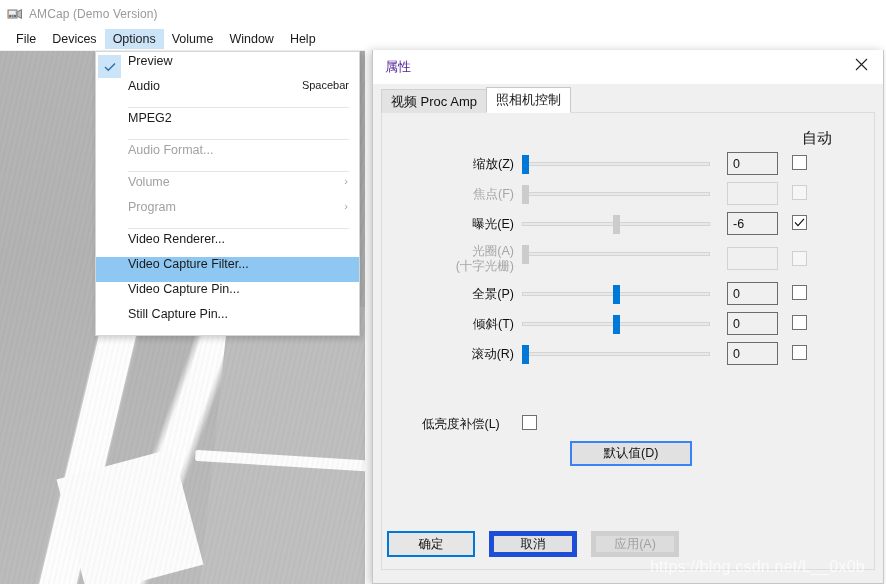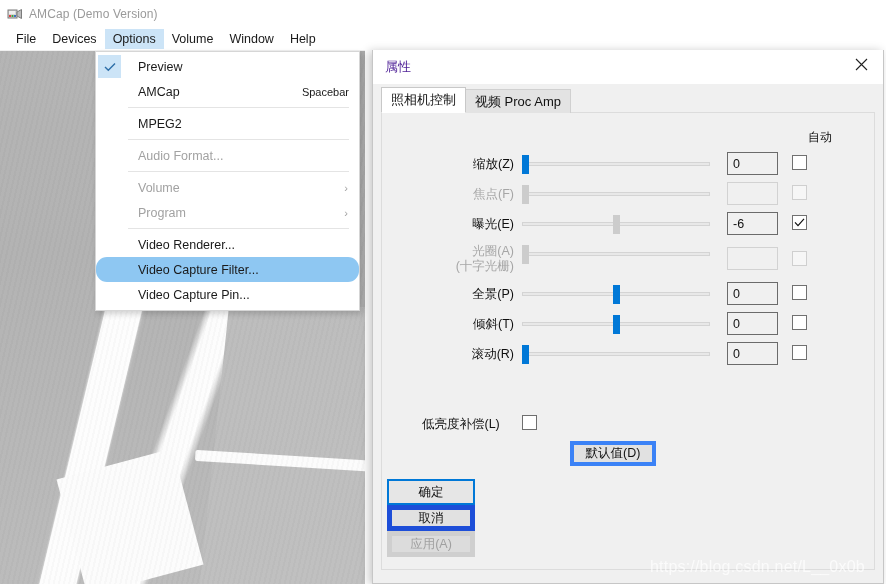--- a/index.html
+++ b/index.html
@@ -98,34 +98,34 @@
   .dropdown {
     position: absolute; left: 95px; top: 51px; width: 265px;
     background: #ffffff;
     border: 1px solid #d6d6d6;
     box-shadow: 2px 3px 6px rgba(0,0,0,0.17);
     padding: 2px 0 3px 0;
     box-sizing: border-box;
     z-index: 40;
   }
   .mi {
-    position: relative; height: 25px; display: flex; align-items: center;
-    font-size: 12.5px; color: #1a1a1a; cursor: default; padding-left: 10px;
+    position: relative; height: 25px; display: flex; align-items: flex-start;
+    font-size: 12.5px; color: #1a1a1a; cursor: default;
   }
   .mi .mi-check {
     position:absolute; left: 2px; top: 1px; width: 23px; height: 23px;
     display:flex; align-items:center; justify-content:center;
   }
   .mi.checked .mi-check { background: #cce4f7; }
   .mi .mi-check svg { display:block; }
   .mi-label { margin-left: 32px; }
   .mi-accel { position: absolute; right: 10px; font-size: 11px; color:#1a1a1a; }
   .mi-arrow { position: absolute; right: 11px; font-size: 11px; color:#9b9b9b; }
   .mi.disabled .mi-label, .mi.disabled .mi-arrow { color: #a2a2a2; }
-  .mi.highlight { background: #8ec7f2; border-radius: 11px; }
+  .mi.highlight { background: #8ec7f2; }
   .mi-sep { height: 1px; background: #e4e4e4; margin: 3px 10px 3px 32px; }
 
   
   .dlg {
     position: absolute; left: 372px; top: 50px; width: 512px; height: 534px;
     background: #f0f0f0;
     border: 1px solid #c6c6c6;
     border-top: none;
     box-sizing: border-box;
     box-shadow: -3px 1px 9px rgba(0,0,0,0.22);
@@ -167,21 +167,21 @@
 
   .tab-panel {
     position: absolute; left: 8px; top: 62px; width: 494px; height: 458px;
     background: #f0f0f0;
     border: 1px solid #dcdcdc;
     box-sizing: border-box;
   }
 
   .auto-hdr {
     position: absolute; right: 42px; top: 16px;
-    font-size: 12px; color: #111;
+    font-size: 15px; color: #111;
   }
 
   .rows { position: absolute; left: 0; top: 36px; width: 100%; }
   .row {
     position: relative; height: 30px; display: flex; align-items: center;
   }
   .row.tall { height: 40px; }
   .row-label {
     position: absolute; left: 0; width: 132px; text-align: right;
     font-size: 12.5px; color: #0f0f0f; line-height: 15px;
@@ -223,32 +223,31 @@
     position: absolute; left: 0; top: 300px; width: 100%; height: 24px;
   }
   .lowlight-label {
     position: absolute; left: 40px; top: 3px; font-size: 12.5px; color: #0f0f0f;
   }
   .lowlight-chk {
     position: absolute; left: 140px; top: 2px; width: 15px; height: 15px;
     background: #fff; border: 1px solid #6e6e6e; box-sizing: border-box;
   }
   .defaults-btn {
-    position: absolute; left: 188px; top: 328px; width: 86px; height: 25px;
-    background: #e1e1e1; border: 4px solid #3b82f6; box-sizing: border-box;
+    position: absolute; left: 188px; top: 328px; width: 122px; height: 25px;
+    background: #e1e1e1; border: 2px solid #3b82f6; box-sizing: border-box;
     font-size: 12.5px; color: #111;
     display: flex; align-items: center; justify-content: center;
     cursor: default;
   }
 
   .dlg-buttons {
     position: absolute; left: 0; bottom: 26px; width: 100%;
-    display: flex; justify-content: space-between; padding-right: 10px;
-    box-sizing: border-box;
-    flex-direction: column;
+    display: flex; justify-content: flex-start; padding-right: 10px;
+    box-sizing: border-box;
   }
   .btn {
     width: 88px; height: 26px; margin-left: 14px;
     background: #e1e1e1; border: 5px solid #1d4ed8; box-sizing: border-box;
     font-size: 12.5px; color: #111;
     display: flex; align-items: center; justify-content: center;
     cursor: default;
   }
   .btn.default { border: 2px solid #0078d7; background: #e6e6e6; }
   .btn.disabled { color: #a0a0a0; border-color: #cfcfcf; background: #dcdcdc; }
@@ -317,21 +316,21 @@
     <div class="mi checked">
       <span class="mi-check">
         <svg width="12" height="10" viewBox="0 0 12 10">
             <path d="M1 5 L4.3 8.3 L11 1.4" fill="none" stroke="#2f6fa8" stroke-width="1.4"></path>
           </svg>
       </span>
       <span class="mi-label">Preview</span>
     </div>
 
     <div class="mi">
-      <span class="mi-label">AMCap</span>
+      <span class="mi-label">Audio</span>
       <span class="mi-accel">Spacebar</span>
     </div>
 
     <div class="mi-sep"></div>
 
     <div class="mi">
       <span class="mi-label">MPEG2</span>
     </div>
 
     <div class="mi-sep"></div>
@@ -359,38 +358,41 @@
     </div>
 
     <div class="mi highlight">
       <span class="mi-label">Video Capture Filter...</span>
     </div>
 
     <div class="mi">
       <span class="mi-label">Video Capture Pin...</span>
     </div>
 
+    <div class="mi">
+      <span class="mi-label">Still Capture Pin...</span>
+    </div>
   </div>
 
   <div class="dlg">
 
     <div class="dlg-titlebar">
       <span class="dlg-title">属性</span>
       <div class="dlg-close">
         <span>
           <svg width="13" height="13" viewBox="0 0 13 13">
             <path d="M1 1 L12 12 M12 1 L1 12" stroke="#222" stroke-width="1.1" fill="none"></path>
           </svg>
         </span>
       </div>
     </div>
 
     <div class="tabs-row">
+      <div class="tab">视频 Proc Amp</div>
       <div class="tab active">照相机控制</div>
-      <div class="tab">视频 Proc Amp</div>
     </div>
 
     <div class="tab-panel">
 
       <div class="auto-hdr">自动</div>
 
       <div class="rows">
 
         <div class="row">
           <div class="row-label">缩放(Z)</div>

